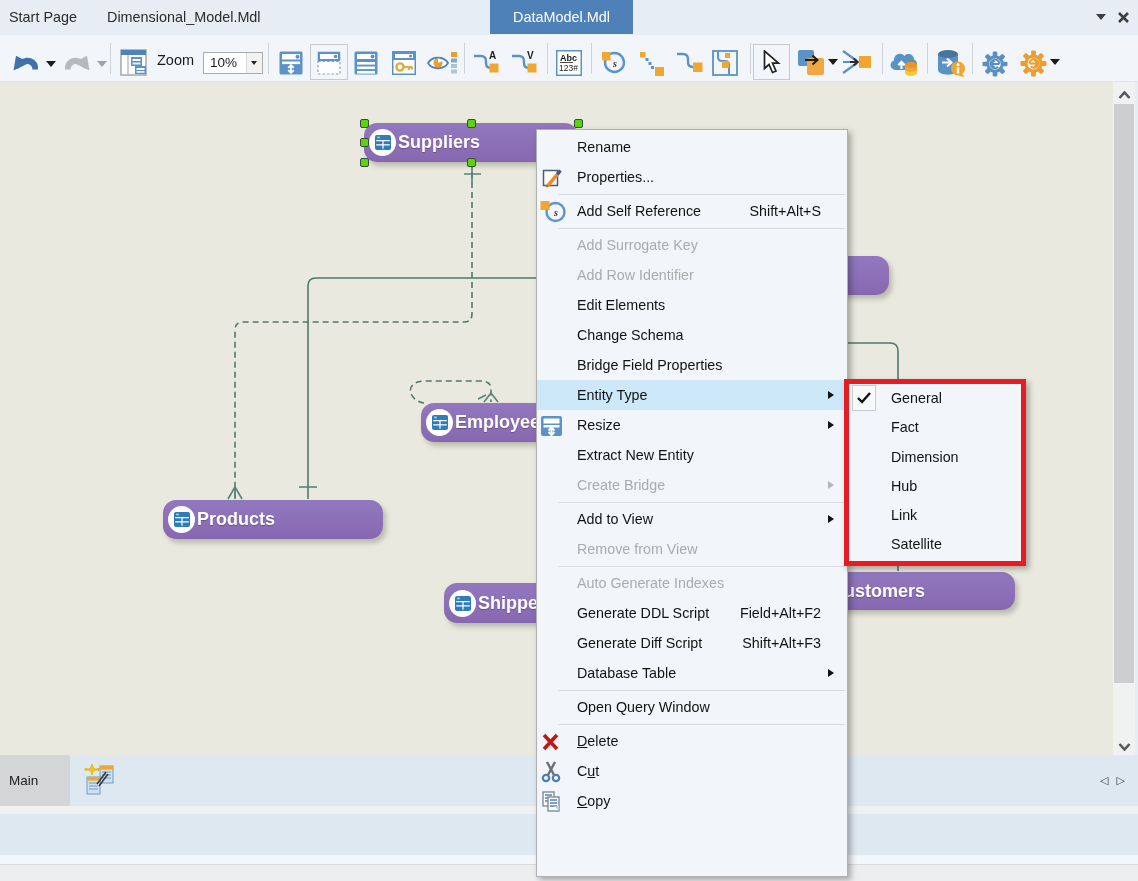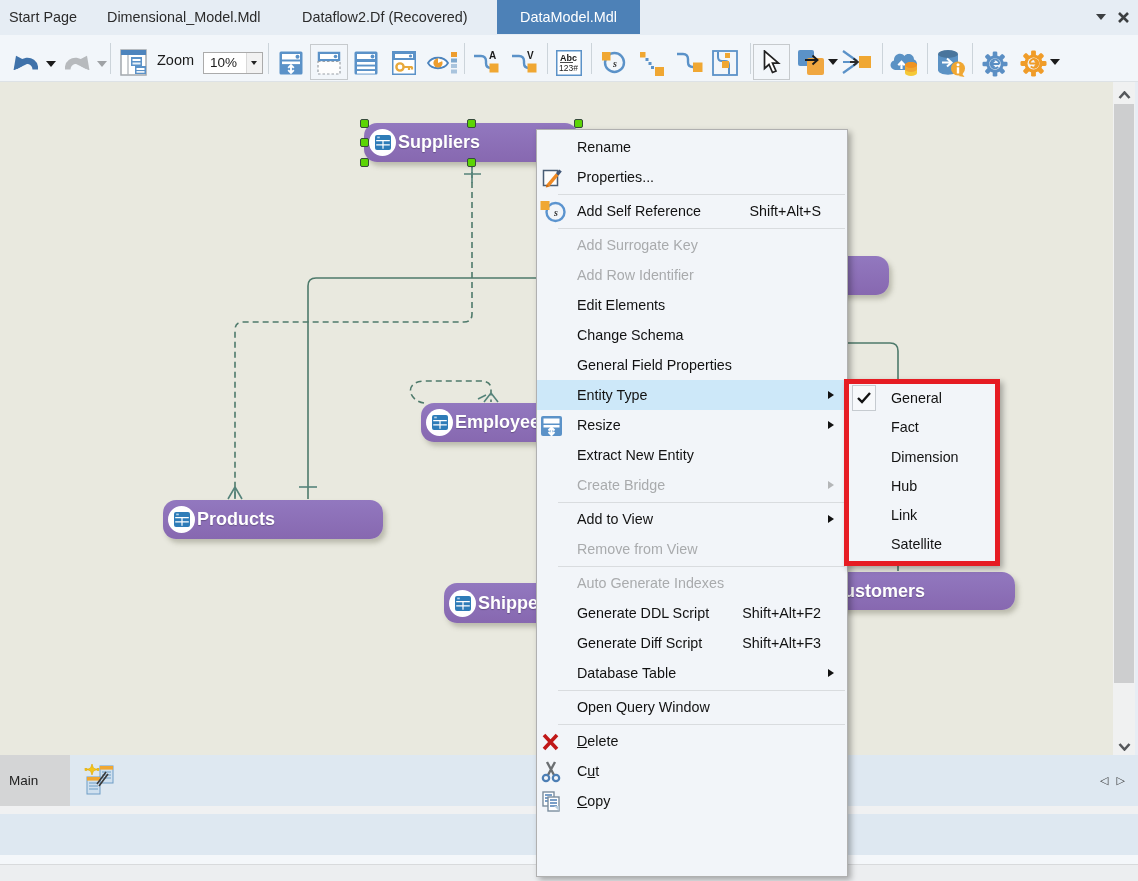--- a/index.html
+++ b/index.html
@@ -55,34 +55,33 @@
 .mi .lbl { position:absolute; left:40px; top:0; line-height:30px; font-size:14.3px; color:#121212; white-space:nowrap; }
 .mi.dis .lbl { color:#a9abad; }
 .mi .sc { position:absolute; right:26px; top:0; line-height:30px; font-size:14.3px; color:#121212; }
 .mi .sub { position:absolute; right:9px; top:11px; width:0; height:0; border:4.5px solid transparent; border-left:6px solid #111; }
 .mi.dis .sub { border-left-color:#b4b6b8; }
 .mi.hl { background:#cde8f9; }
 .mi .ico { position:absolute; left:3px; top:4px; }
 .msep { border-top:1px solid #d9dcdf; margin:2px 2px 1px 21px; height:0; }
 
 
-#submenu { position:absolute; left:844px; top:379px; width:156px; height:187px; border:5px solid #e61c23; background:#f2f5f9; box-shadow:3px 3px 6px rgba(0,0,0,.3); }
+#submenu { position:absolute; left:844px; top:379px; width:182px; height:187px; border:5px solid #e61c23; background:#f2f5f9; box-shadow:3px 3px 6px rgba(0,0,0,.3); }
 .si { position:relative; height:29.3px; }
 .si .lbl { position:absolute; left:42px; top:0; line-height:29.3px; font-size:14.3px; color:#121212; }
 #chk { position:absolute; left:3px; top:1px; width:24px; height:26px; background:#f7f9fb; border:1px solid #c6cbd0; }
 </style>
 </head>
 <body>
 <div id="app">
 
   <div id="tabbar">
     <div class="tab" style="left:9px;">Start Page</div>
     <div class="tab" style="left:107px;">Dimensional_Model.Mdl</div>
-    <div class="tab" style="left:302px;">Dataflow2.Df (Recovered)</div>
-    <div class="tab active" style="left:490px; width:143px; text-align:center;margin-left:7px;">DataModel.Mdl</div>
+    <div class="tab active" style="left:490px; width:143px; text-align:center;">DataModel.Mdl</div>
     <div id="winbtns">
       <svg width="12" height="8">
           <path d="M1 1 L6 7 L11 1 Z" fill="#3c3f41"></path>
         </svg>
       <svg width="13" height="13">
           <path d="M2 2 L11 11 M11 2 L2 11" stroke="#3c3f41" stroke-width="2.6"></path>
         </svg>
     </div>
   </div>
 
@@ -416,21 +415,21 @@
     <div class="mi dis">
         <div class="lbl">Add Row Identifier</div>
       </div>
     <div class="mi">
         <div class="lbl">Edit Elements</div>
       </div>
     <div class="mi">
         <div class="lbl">Change Schema</div>
       </div>
     <div class="mi">
-        <div class="lbl">General Field Properties</div>
+        <div class="lbl">Bridge Field Properties</div>
       </div>
     <div class="mi hl">
         <div class="lbl">Entity Type</div>
         <div class="sub"></div>
       </div>
     <div class="mi">
       <svg class="ico" width="23" height="23" viewBox="0 0 23 23">
         <rect x="1" y="2" width="21" height="20" rx="2" fill="#5b92c8"></rect>
         <rect x="3.5" y="4.5" width="16" height="5" fill="#fff"></rect>
         <rect x="3.5" y="11" width="16" height="2.5" fill="#fff"></rect>
@@ -453,21 +452,21 @@
       </div>
     <div class="mi dis">
         <div class="lbl">Remove from View</div>
       </div>
     <div class="msep"></div>
     <div class="mi dis">
         <div class="lbl">Auto Generate Indexes</div>
       </div>
     <div class="mi">
         <div class="lbl">Generate DDL Script</div>
-        <div class="sc">Shift+Alt+F2</div>
+        <div class="sc">Field+Alt+F2</div>
       </div>
     <div class="mi">
         <div class="lbl">Generate Diff Script</div>
         <div class="sc">Shift+Alt+F3</div>
       </div>
     <div class="mi">
         <div class="lbl">Database Table</div>
         <div class="sub"></div>
       </div>
     <div class="msep"></div>

